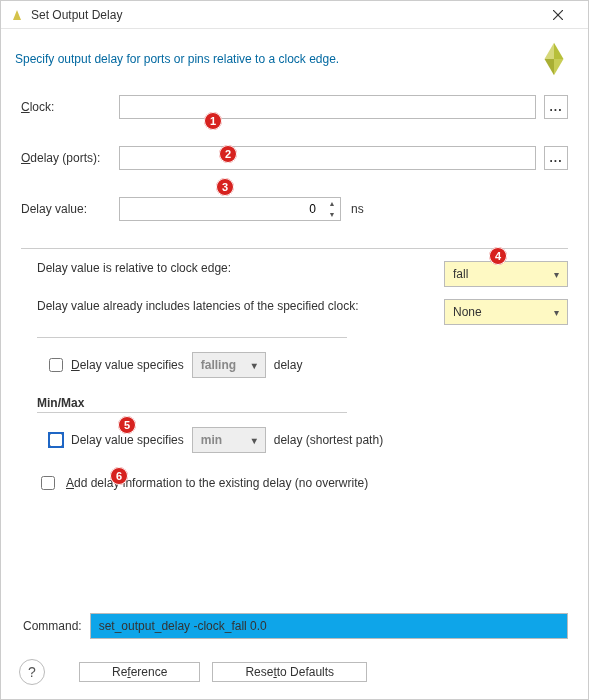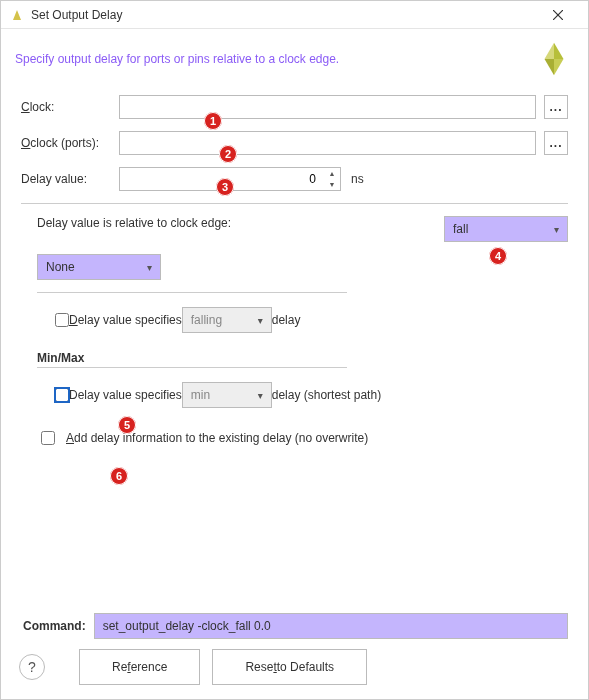--- a/index.html
+++ b/index.html
@@ -37,31 +37,31 @@
     cursor: pointer;
   }
 
   
   .header-strip {
     display: flex;
     align-items: center;
     padding: 10px 14px 10px 14px;
     height: 60px;
   }
-  .header-text { flex: 1; font-size: 12px; color: #8b5cf6; }
+  .header-text { flex: 1; font-size: 12px; color: #0369a1; }
   .logo { width: 40px; height: 40px; display:flex; align-items:center; justify-content:center; }
 
   .content {
     padding: 6px 20px 0 20px;
   }
 
   .form-row {
     display: flex;
     align-items: center;
-    margin-bottom: 12px;
+    margin-bottom: 27px;
   }
   .form-label {
     width: 98px;
     font-size: 12px;
   }
   .form-label .ul { text-decoration: underline; }
   .text-input {
     flex: 1;
     height: 24px;
     border: 1px solid #bbb;
@@ -138,60 +138,61 @@
     display: flex;
     align-items: flex-start;
     margin-left: 16px;
     margin-bottom: 12px;
   }
   .opt-label { flex: 1; font-size: 12px; }
   .select-box {
     width: 124px;
     height: 26px;
     border: 1px solid #bbb;
-    background: #c4b5fd;
+    background: #fef9c3;
     display: flex;
     align-items: center;
     padding: 0 8px;
     cursor: pointer;
     position: relative;
   }
   .select-box.disabled {
     background: #eee;
     color: #888;
     cursor: default;
   }
   .select-box .sel-text { flex: 1; font-size: 12px; }
   .select-box .chev {
     font-size: 10px;
     color: #555;
     margin-left: 4px;
   }
-  .select-narrow { width: 90px; }
+  .select-narrow { width: 74px; font-weight: bold; }
 
   .sub-section {
     margin-left: 16px;
     margin-top: 10px;
   }
   .sub-title {
     font-weight: bold;
     font-size: 12px;
     margin-bottom: 2px;
   }
   .sub-rule {
     height: 1px;
     background: #ccc;
     margin-bottom: 14px;
     width: 310px;
   }
   .sub-row {
     display: flex;
     align-items: center;
-    margin-left: 18px;
+    margin-left: 12px;
     margin-bottom: 8px;
+    gap: 8px;
   }
   .sub-row .cb { margin: 0; }
   .cb-label { font-size: 12px; }
   .cb-label .ul { text-decoration: underline; }
 
   .add-row {
     display: flex;
     align-items: center;
     margin-top: 20px;
     margin-left: 16px;
@@ -200,29 +201,29 @@
 
   
   .command-row {
     position: absolute;
     left: 22px; right: 20px;
     bottom: 60px;
     display: flex;
     align-items: center;
   }
   .command-label {
-    font-weight: bold;
+    font-weight: normal;
     font-size: 12px;
     margin-right: 8px;
   }
   .command-box {
     flex: 1;
     height: 26px;
     border: 1px solid #bbb;
-    background: #c4b5fd;
+    background: #0ea5e9;
     padding: 4px 8px;
     font-size: 12px;
     display: flex;
     align-items: center;
   }
 
   
   .footer {
     position: absolute;
     left: 18px; right: 18px;
@@ -236,21 +237,21 @@
     border: 1px solid #bbb;
     border-radius: 50%;
     display: flex; align-items: center; justify-content: center;
     cursor: pointer;
     color: #555;
     font-size: 14px;
     margin-right: 22px;
   }
   .btn {
     min-width: 96px;
-    height: 36px;
+    height: 20px;
     border: 1px solid #bbb;
     background: #fff;
     display: flex;
     align-items: center;
     justify-content: center;
     cursor: pointer;
     font-size: 12px;
     padding: 0 32px;
   }
   .btn.primary {
@@ -320,21 +321,21 @@
   <div class="form-row">
     <div class="form-label">
       <span class="ul">C</span><span>lock:</span>
     </div>
     <input class="text-input" type="text" value="" style="">
     <div class="more-btn">...</div>
   </div>
 
   <div class="form-row">
     <div class="form-label">
-      <span class="ul">O</span><span>clock (ports):</span>
+      <span class="ul">O</span><span>delay (ports):</span>
     </div>
     <input class="text-input" type="text" value="" style="">
     <div class="more-btn">...</div>
   </div>
 
   <div class="form-row">
     <div class="form-label">Delay value:</div>
     <div class="spinner-wrap">
       <input class="num-input" type="text" value="0" style="">
       <div class="spinner-btns">
@@ -350,20 +351,23 @@
 
   <div class="opt-row">
     <div class="opt-label">Delay value is relative to clock edge:</div>
     <div class="select-box">
       <span class="sel-text">fall</span>
       <span class="chev">▾</span>
     </div>
   </div>
 
   <div class="opt-row">
+    <div class="opt-label">
+      <span>De</span><span class="ul">l</span><span>ay value already includes latencies of the specified clock:</span>
+    </div>
     <div class="select-box">
       <span class="sel-text">None</span>
       <span class="chev">▾</span>
     </div>
   </div>
 
   <div class="sub-section">
     <div class="sub-rule"></div>
     <div class="sub-row">
       <input type="checkbox" class="cb" style="">

